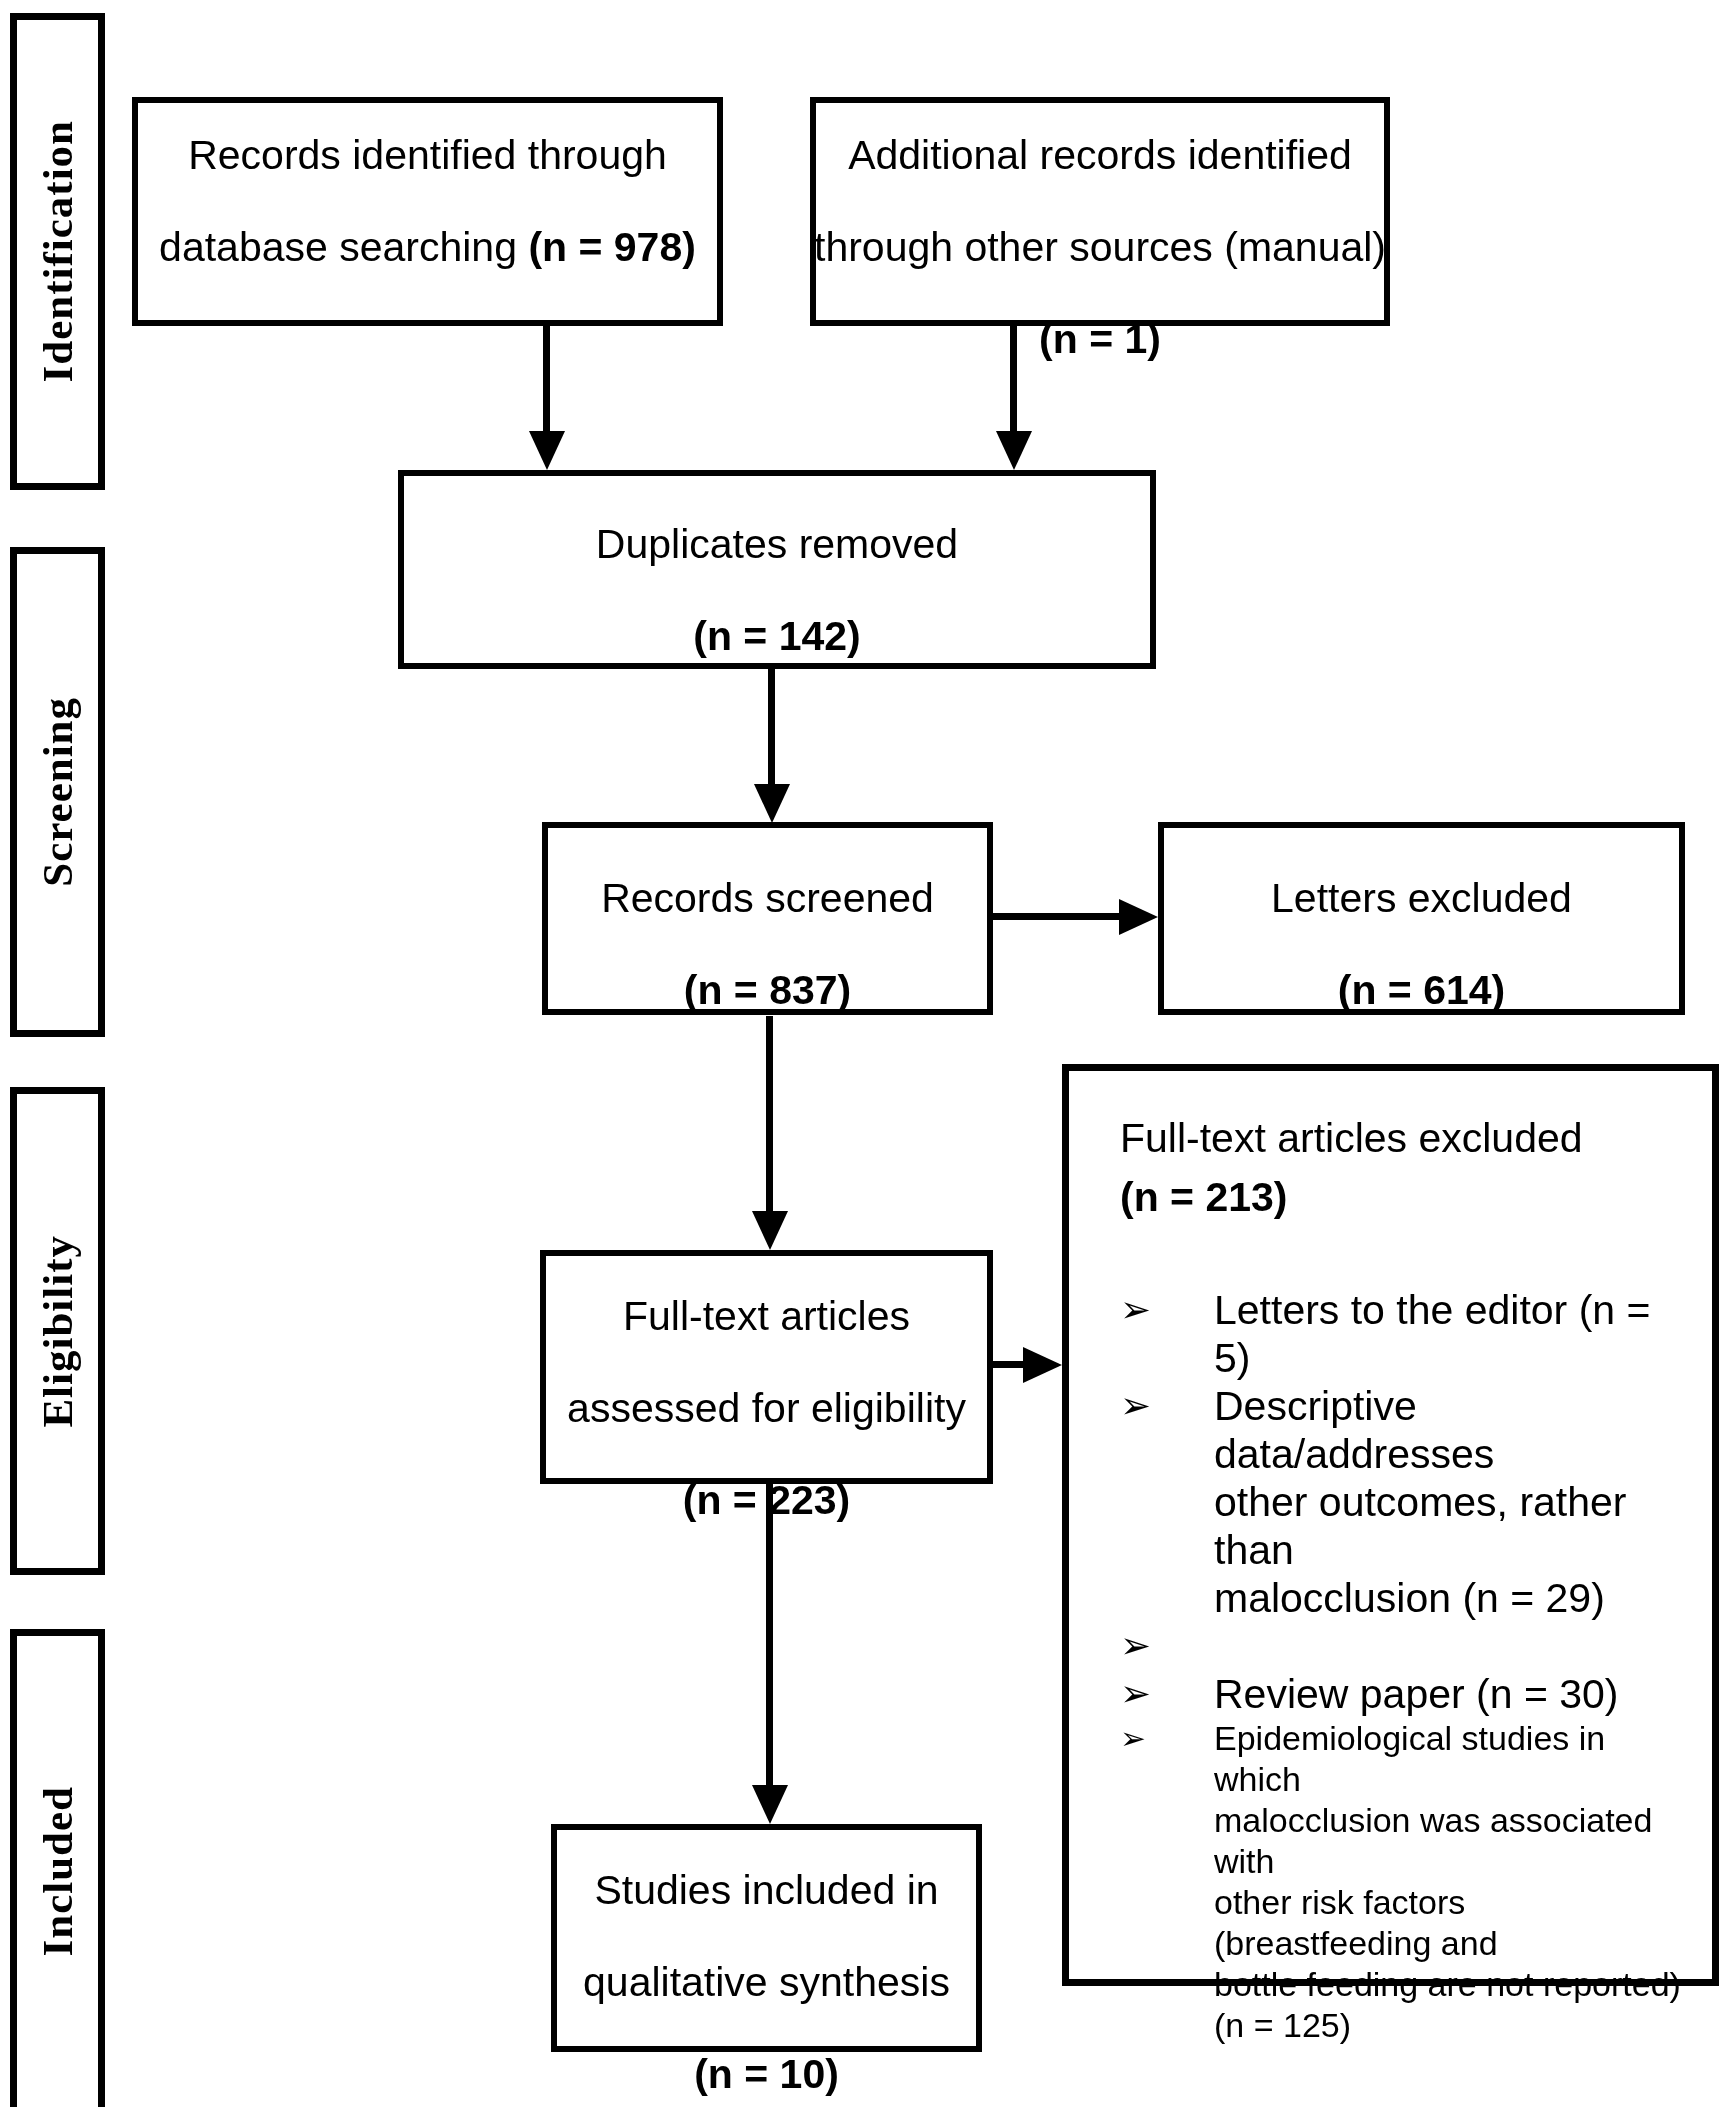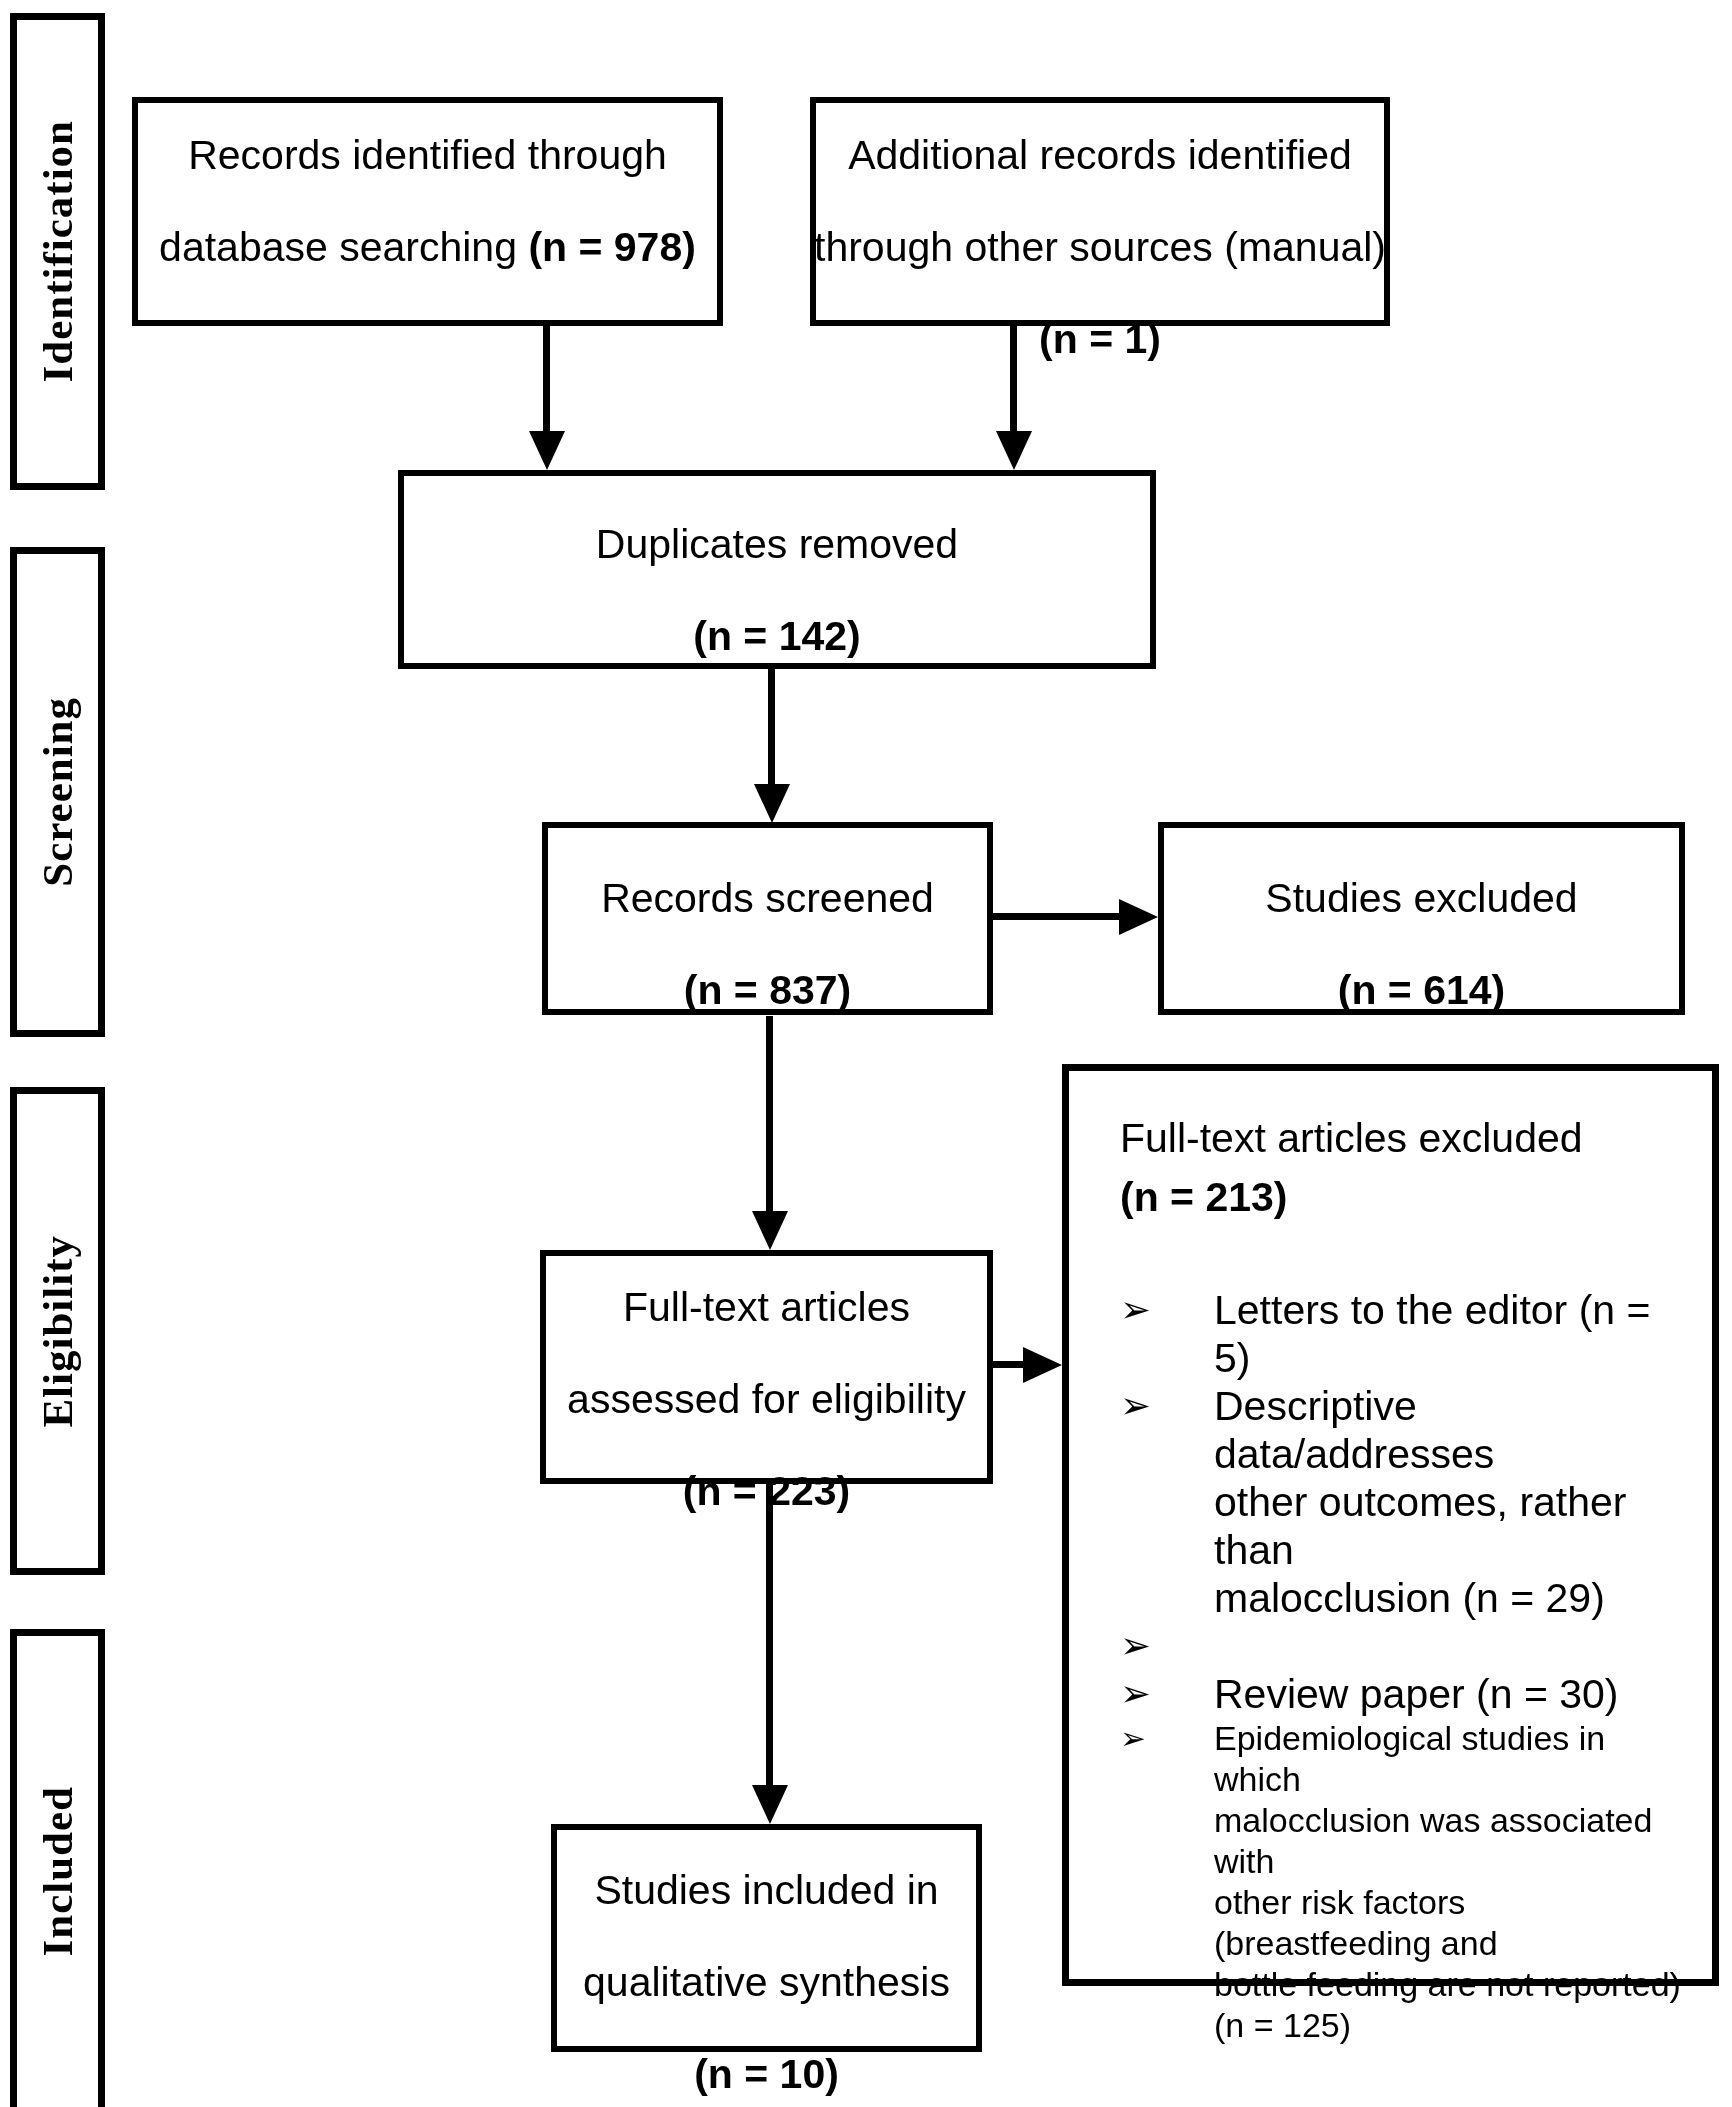--- a/index.html
+++ b/index.html
@@ -151,30 +151,30 @@
     <div class="bline"><span>Records screened</span></div>
     <div class="bline"><b>(n = 837)</b></div>
   </div>
 
   <div class="harrow" style="left:993px;top:898px;width:165px;height:37px;">
     <div class="shaft"></div>
     <div class="head"></div>
   </div>
 
   <div class="fbox" style="left:1158px;top:822px;width:527px;height:193px;padding-top:46px;">
-    <div class="bline"><span>Studies excluded</span></div>
+    <div class="bline"><span>Letters excluded</span></div>
     <div class="bline"><b>(n = 614)</b></div>
   </div>
 
   <div class="varrow" style="left:751px;top:1016px;width:37px;height:234px;">
     <div class="shaft"></div>
     <div class="head"></div>
   </div>
 
-  <div class="fbox" style="left:540px;top:1250px;width:453px;height:234px;padding-top:27px;">
+  <div class="fbox" style="left:540px;top:1250px;width:453px;height:234px;padding-top:36px;">
     <div class="bline"><span>Full-text articles</span></div>
     <div class="bline"><span>assessed for eligibility</span></div>
     <div class="bline"><b>(n = 223)</b></div>
   </div>
 
   <div class="harrow" style="left:993px;top:1346px;width:69px;height:37px;">
     <div class="shaft"></div>
     <div class="head"></div>
   </div>
 

